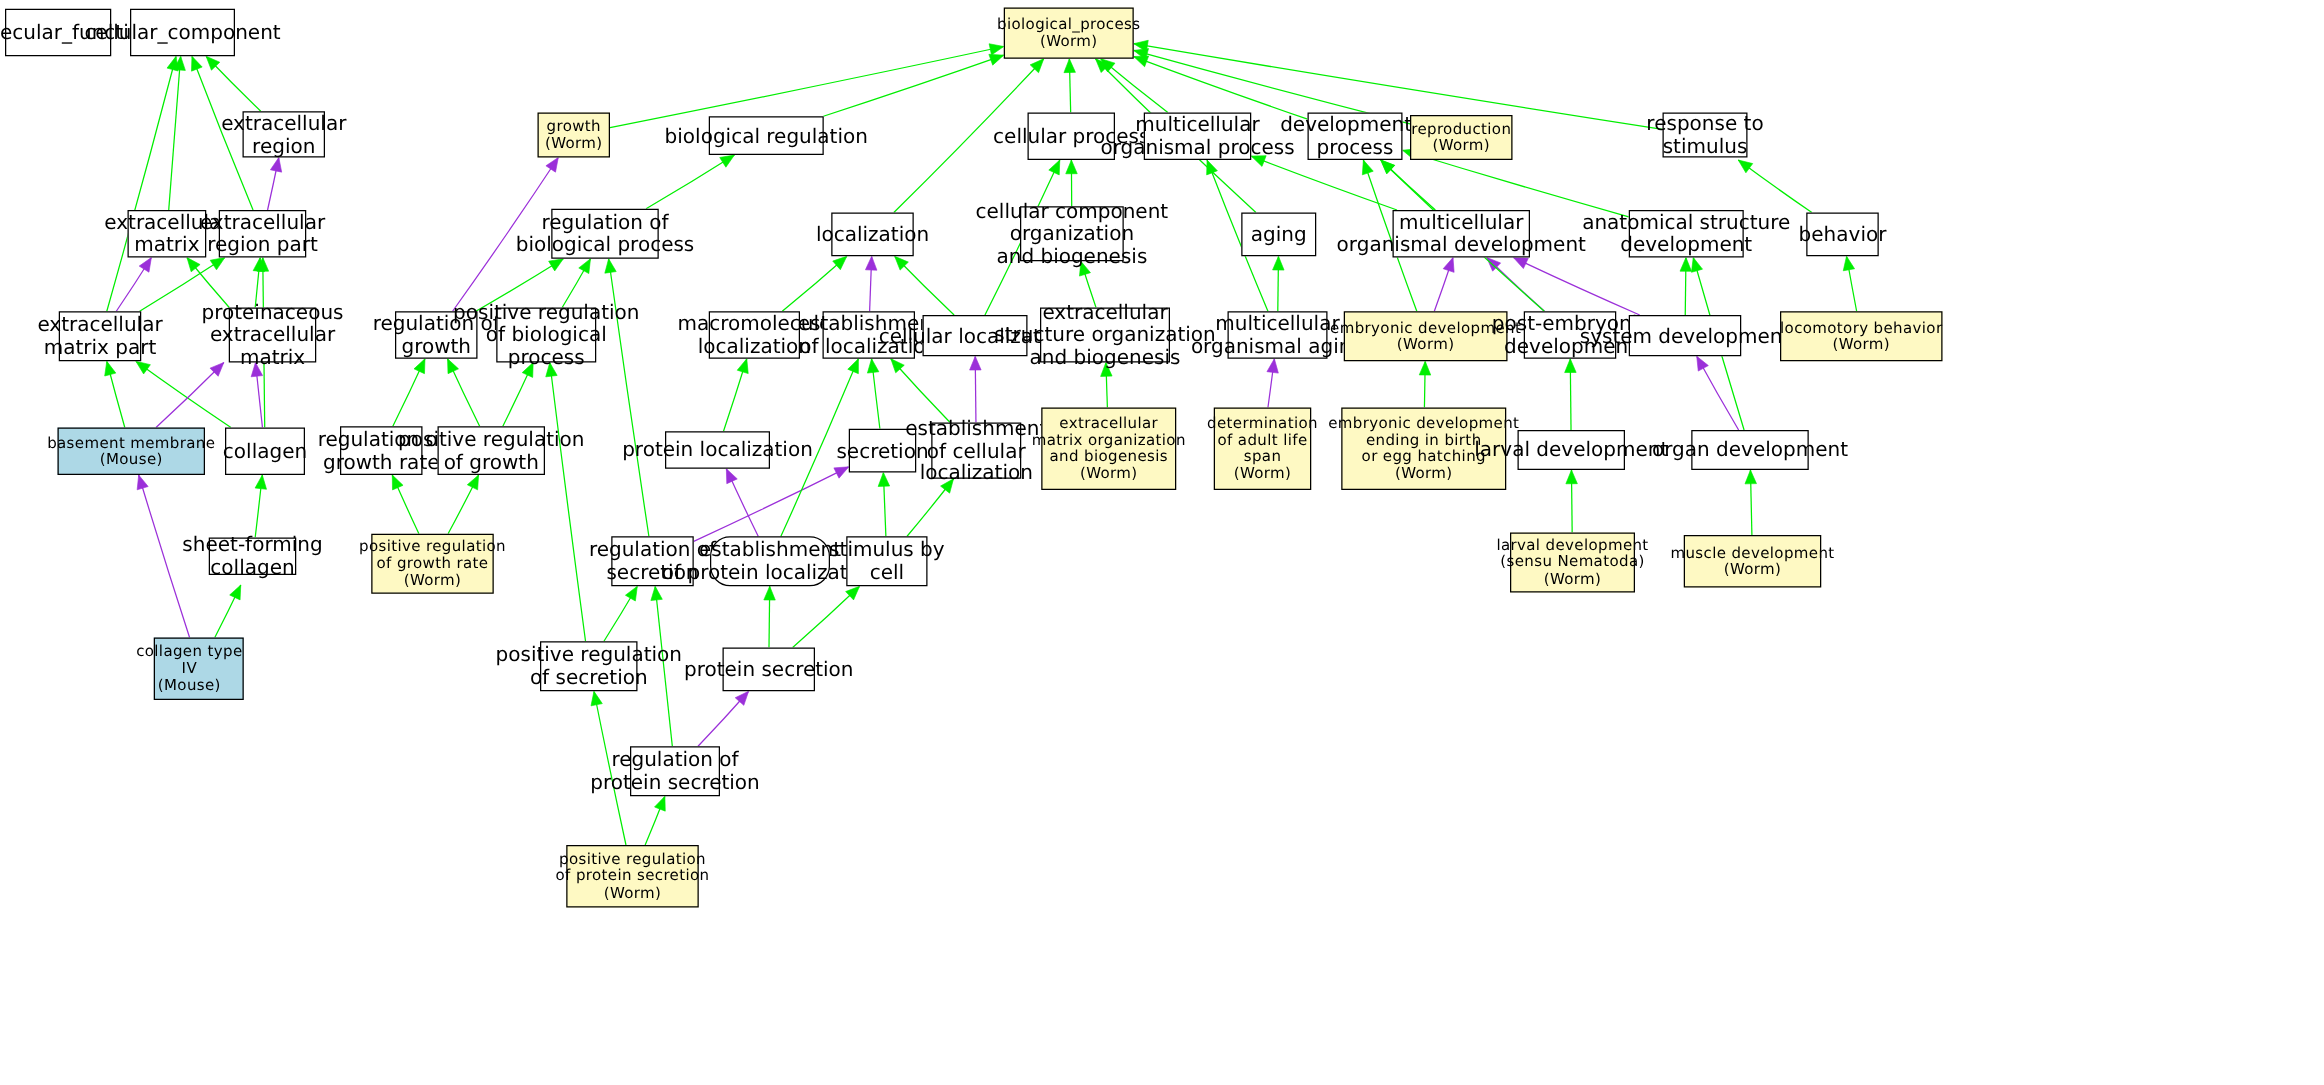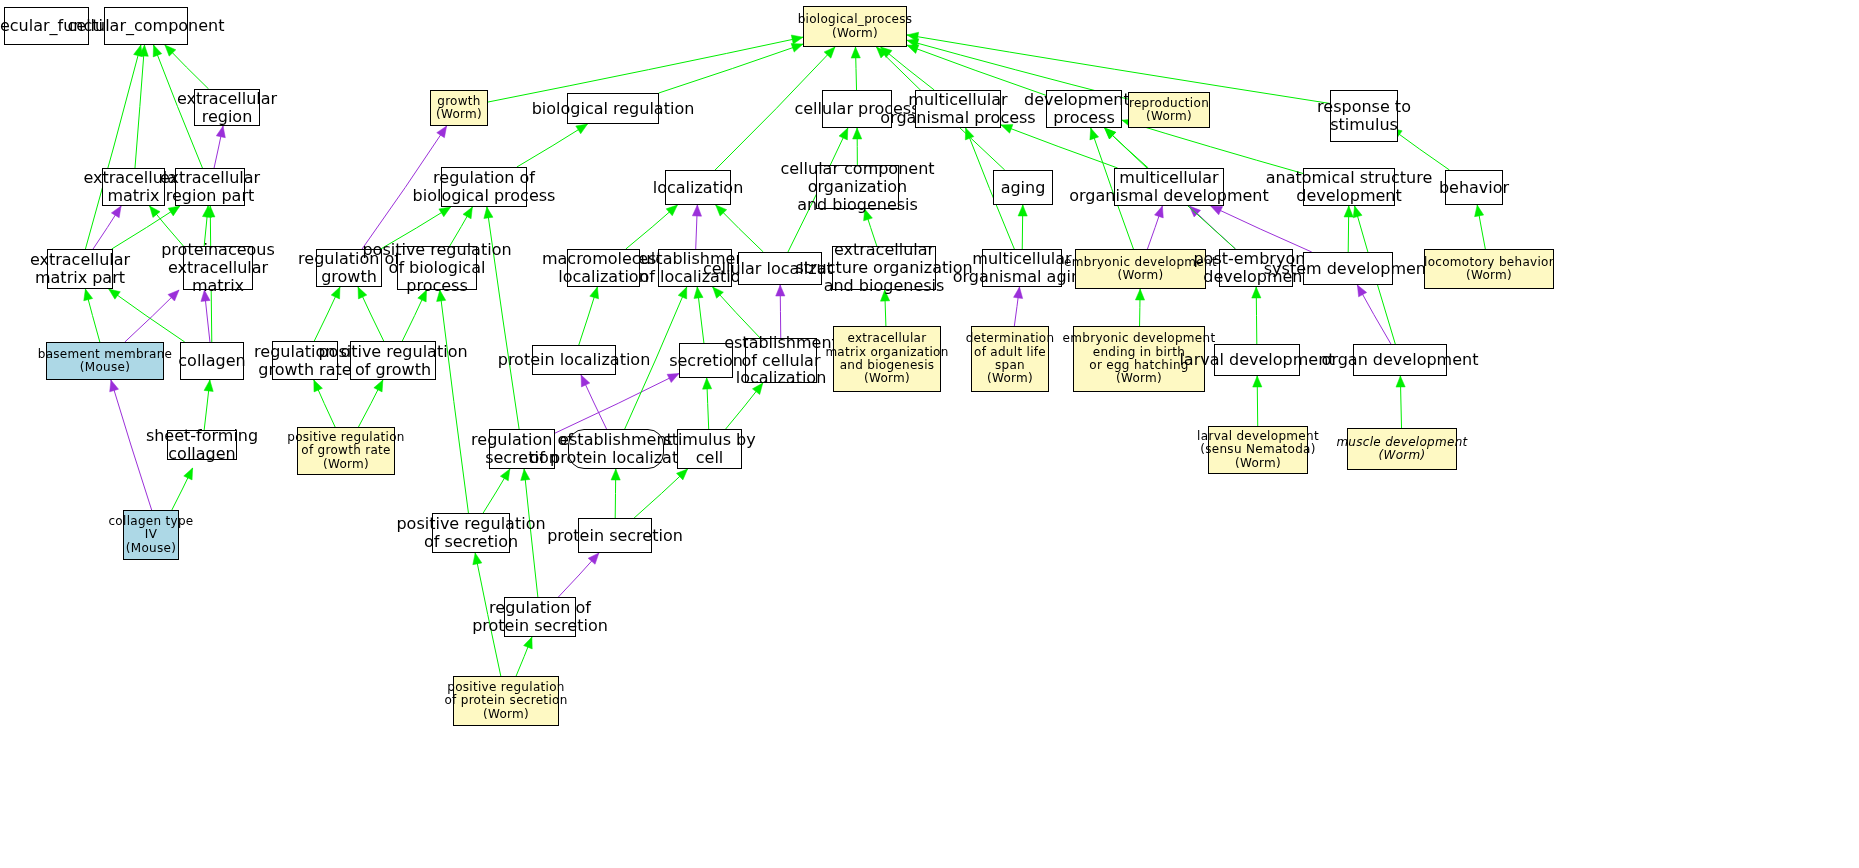--- a/index.html
+++ b/index.html
@@ -366,21 +366,21 @@
       <div class="node orange" style="left: 430px; top: 90px; width: 58px; height: 36px;"><span class="lbl">growth
 (Worm)</span></div>
       <div class="node plain" style="left: 567px; top: 93px; width: 92px; height: 31px;"><span class="lbl">biological regulation</span></div>
       <div class="node plain" style="left: 822px; top: 90px; width: 70px; height: 38px;"><span class="lbl">cellular process</span></div>
       <div class="node plain" style="left: 915px; top: 90px; width: 86px; height: 38px;"><span class="lbl">multicellular
 organismal process</span></div>
       <div class="node plain" style="left: 1046px; top: 90px; width: 76px; height: 38px;"><span class="lbl">developmental
 process</span></div>
       <div class="node orange" style="left: 1128px; top: 92px; width: 82px; height: 36px;"><span class="lbl">reproduction
 (Worm)</span></div>
-      <div class="node plain" style="left: 1330px; top: 90px; width: 68px; height: 52px;"><span class="lbl">response to
+      <div class="node plain" style="left: 1330px; top: 90px; width: 68px; height: 36px;"><span class="lbl">response to
 stimulus</span></div>
       <div class="node plain" style="left: 102px; top: 168px; width: 63px; height: 38px;"><span class="lbl">extracellular
 matrix</span></div>
       <div class="node plain" style="left: 175px; top: 168px; width: 70px; height: 38px;"><span class="lbl">extracellular
 region part</span></div>
       <div class="node plain" style="left: 441px; top: 167px; width: 86px; height: 40px;"><span class="lbl">regulation of
 biological process</span></div>
       <div class="node plain" style="left: 665px; top: 170px; width: 66px; height: 35px;"><span class="lbl">localization</span></div>
       <div class="node plain" style="left: 816px; top: 165px; width: 83px; height: 44px;"><span class="lbl">cellular component
 organization
@@ -451,26 +451,26 @@
 (Worm)</span></div>
       <div class="node plain" style="left: 489px; top: 429px; width: 66px; height: 40px;"><span class="lbl">regulation of
 secretion</span></div>
       <div class="node plain" style="left: 568px; top: 429px; width: 96px; height: 40px; border-radius: 16px;"><span class="lbl">establishment
 of protein localization</span></div>
       <div class="node plain" style="left: 677px; top: 429px; width: 65px; height: 40px;"><span class="lbl">stimulus by
 cell</span></div>
       <div class="node orange" style="left: 1208px; top: 426px; width: 100px; height: 48px;"><span class="lbl">larval development
 (sensu Nematoda)
 (Worm)</span></div>
-      <div class="node orange" style="left: 1347px; top: 428px; width: 110px; height: 42px; font-style: italic;"><span class="lbl">muscle development
+      <div class="node orange" style="left: 1347px; top: 428px; width: 110px; height: 42px;"><span class="lbl">muscle development
 (Worm)</span></div>
       <div class="node plain" style="left: 432px; top: 513px; width: 78px; height: 40px;"><span class="lbl">positive regulation
 of secretion</span></div>
       <div class="node plain" style="left: 578px; top: 518px; width: 74px; height: 35px;"><span class="lbl">protein secretion</span></div>
-      <div class="node blue" style="left: 123px; top: 510px; width: 56px; height: 50px;"><span class="lbl">collagen type
+      <div class="node blue" style="left: 123px; top: 510px; width: 72px; height: 50px; justify-content: flex-end;"><span class="lbl">collagen type
 IV
 (Mouse)</span></div>
       <div class="node plain" style="left: 504px; top: 597px; width: 72px; height: 40px;"><span class="lbl">regulation of
 protein secretion</span></div>
       <div class="node orange" style="left: 453px; top: 676px; width: 106px; height: 50px;"><span class="lbl">positive regulation
 of protein secretion
 (Worm)</span></div>
     </div>
 </div>
 

